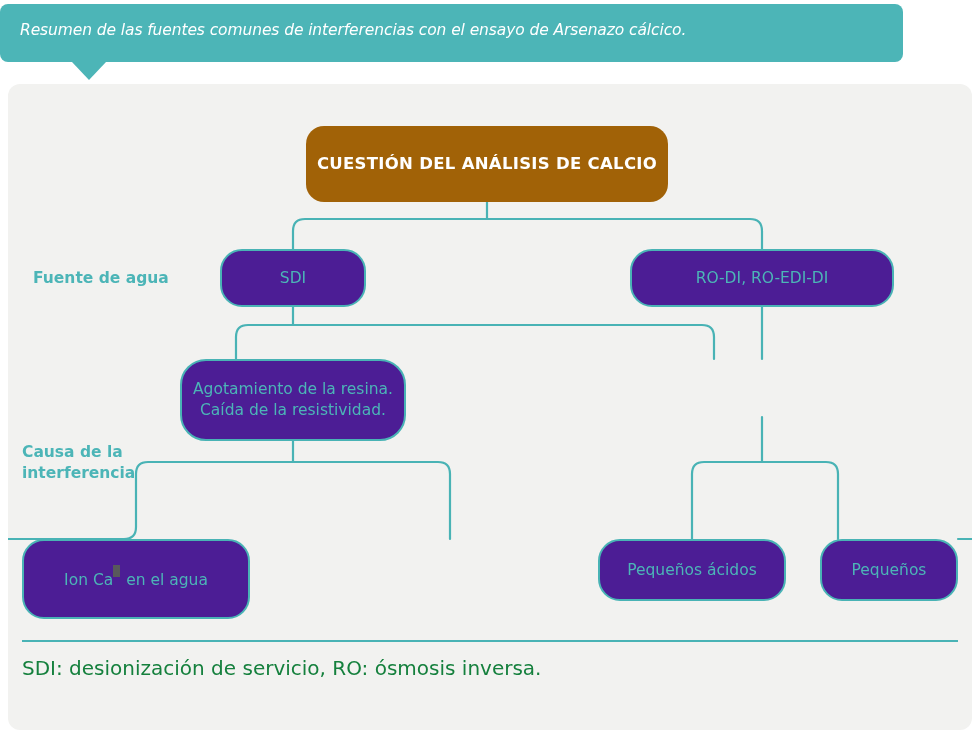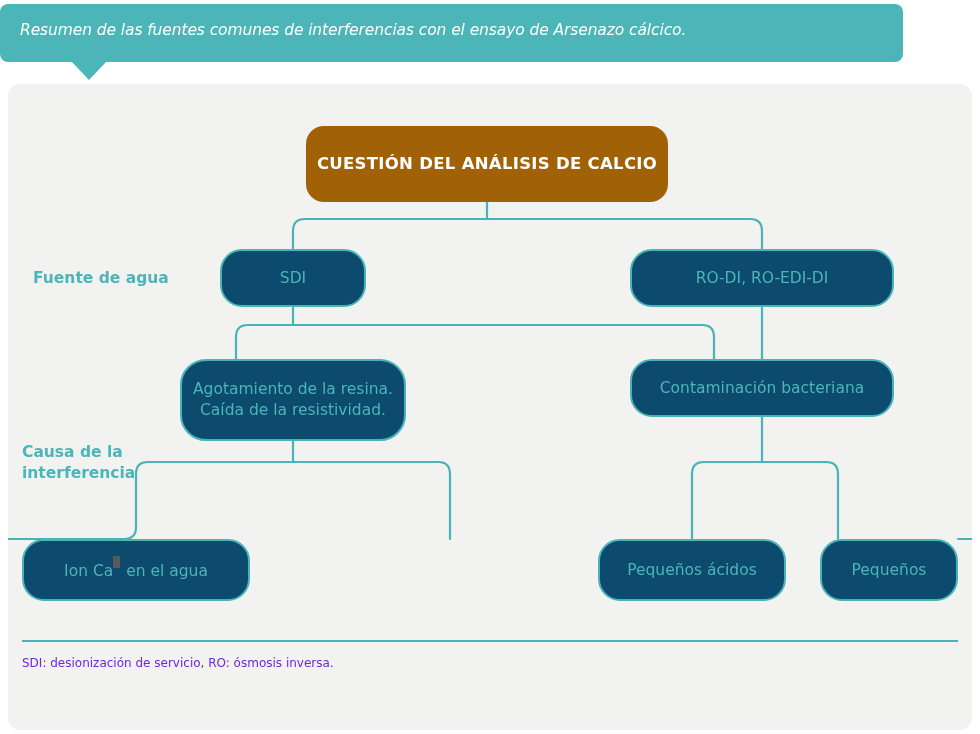--- a/index.html
+++ b/index.html
@@ -79,21 +79,21 @@
   }
 
   
   .node {
     position: absolute;
     box-sizing: border-box;
     display: flex;
     align-items: center;
     justify-content: center;
     text-align: center;
-    background: #0c4a6e;
+    background: #4c1d95;
     border: 2.2px solid #49b3b5;
     border-radius: 22px;
     color: #4cb5b7;
     font-size: 15.5px;
     font-family: "DejaVu Sans", sans-serif;
     line-height: 1.35;
   }
   .node.root {
     background: #a16207;
     border: none;
@@ -103,21 +103,21 @@
     letter-spacing: 0.3px;
     border-radius: 18px;
   }
   .node.tall { border-radius: 26px; }
 
   #node-root   { left: 298px; top: 42px;  width: 362px; height: 76px; }
   #node-sdi    { left: 212px; top: 165px; width: 146px; height: 58px; }
   #node-rodi   { left: 622px; top: 165px; width: 264px; height: 58px; }
   #node-resin  { left: 172px; top: 275px; width: 226px; height: 82px; }
   #node-bact   { left: 622px; top: 275px; width: 264px; height: 58px; }
-  #node-ion    { left: 14px;  top: 455px; width: 228px; height: 62px; }
+  #node-ion    { left: 14px;  top: 455px; width: 228px; height: 80px; }
   #node-acids  { left: 330px; top: 455px; width: 224px; height: 62px; }
   #node-small  { left: 590px; top: 455px; width: 188px; height: 62px; }
   #node-prot   { left: 812px; top: 455px; width: 138px; height: 62px; }
 
   .sup-box {
     display: inline-block;
     width: 7px;
     height: 12px;
     background: #58595b;
     vertical-align: super;
@@ -143,23 +143,23 @@
     position: absolute;
     left: 14px;
     top: 556px;
     width: 936px;
     height: 2px;
     background: #49b3b5;
   }
   .footnote {
     position: absolute;
     left: 14px;
-    color: #6d28d9;
-    font-family: "DejaVu Sans", sans-serif;
-    font-size: 12px;
+    color: #15803d;
+    font-family: "DejaVu Sans", sans-serif;
+    font-size: 20px;
   }
   #footnote-1 { top: 572px; }
   #footnote-2 { top: 602px; }
 </style>
 </head>
 <body>
 
 <div id="caption-banner">
   <div id="caption-text">Resumen de las fuentes comunes de interferencias con el ensayo de Arsenazo cálcico.</div>
 </div>
@@ -203,21 +203,20 @@
 
   <div class="node" id="node-sdi">SDI</div>
   <div class="node" id="node-rodi">RO-DI, RO-EDI-DI</div>
 
   <div class="node tall" id="node-resin">
     <div>
       <div>Agotamiento de la resina.</div>
       <div>Caída de la resistividad.</div>
     </div>
   </div>
-  <div class="node" id="node-bact">Contaminación bacteriana</div>
 
   <div class="node" id="node-ion">
     <span>
       <span>Ion Ca</span><span class="sup-box"></span><span> en el agua</span>
     </span>
   </div>
   <div class="node" id="node-small">Pequeños ácidos</div>
   <div class="node" id="node-prot">Pequeños</div>
 
   <div id="footnote-rule"></div>

